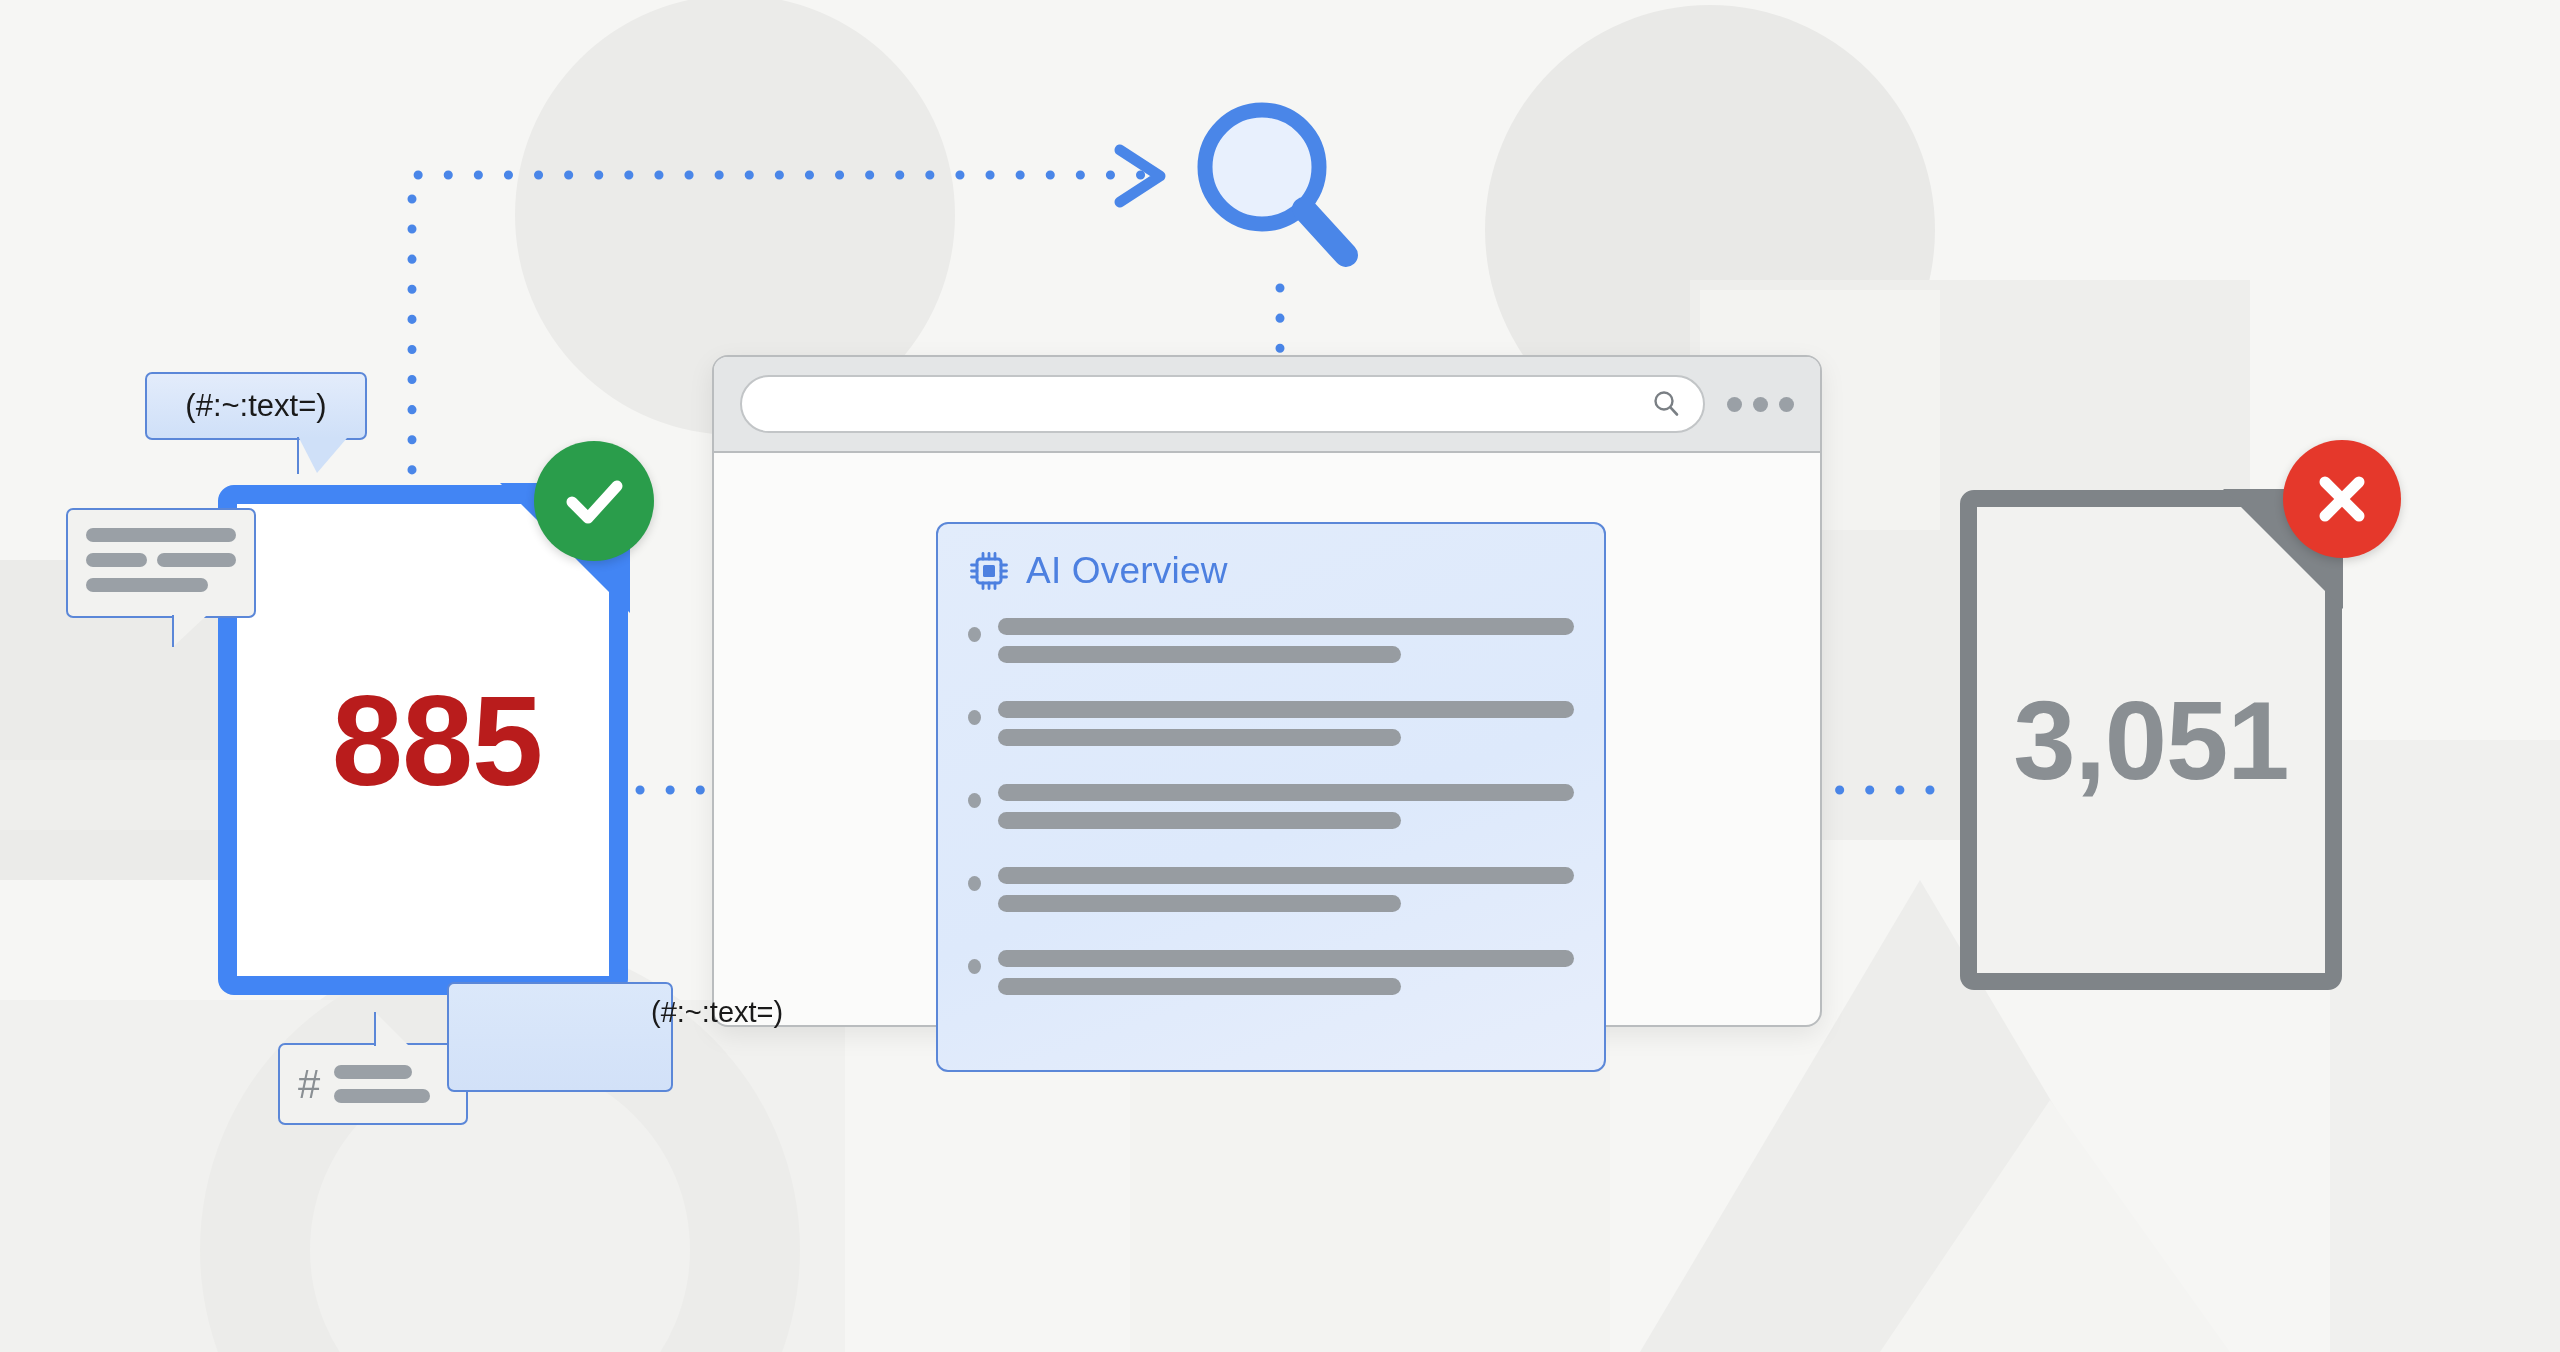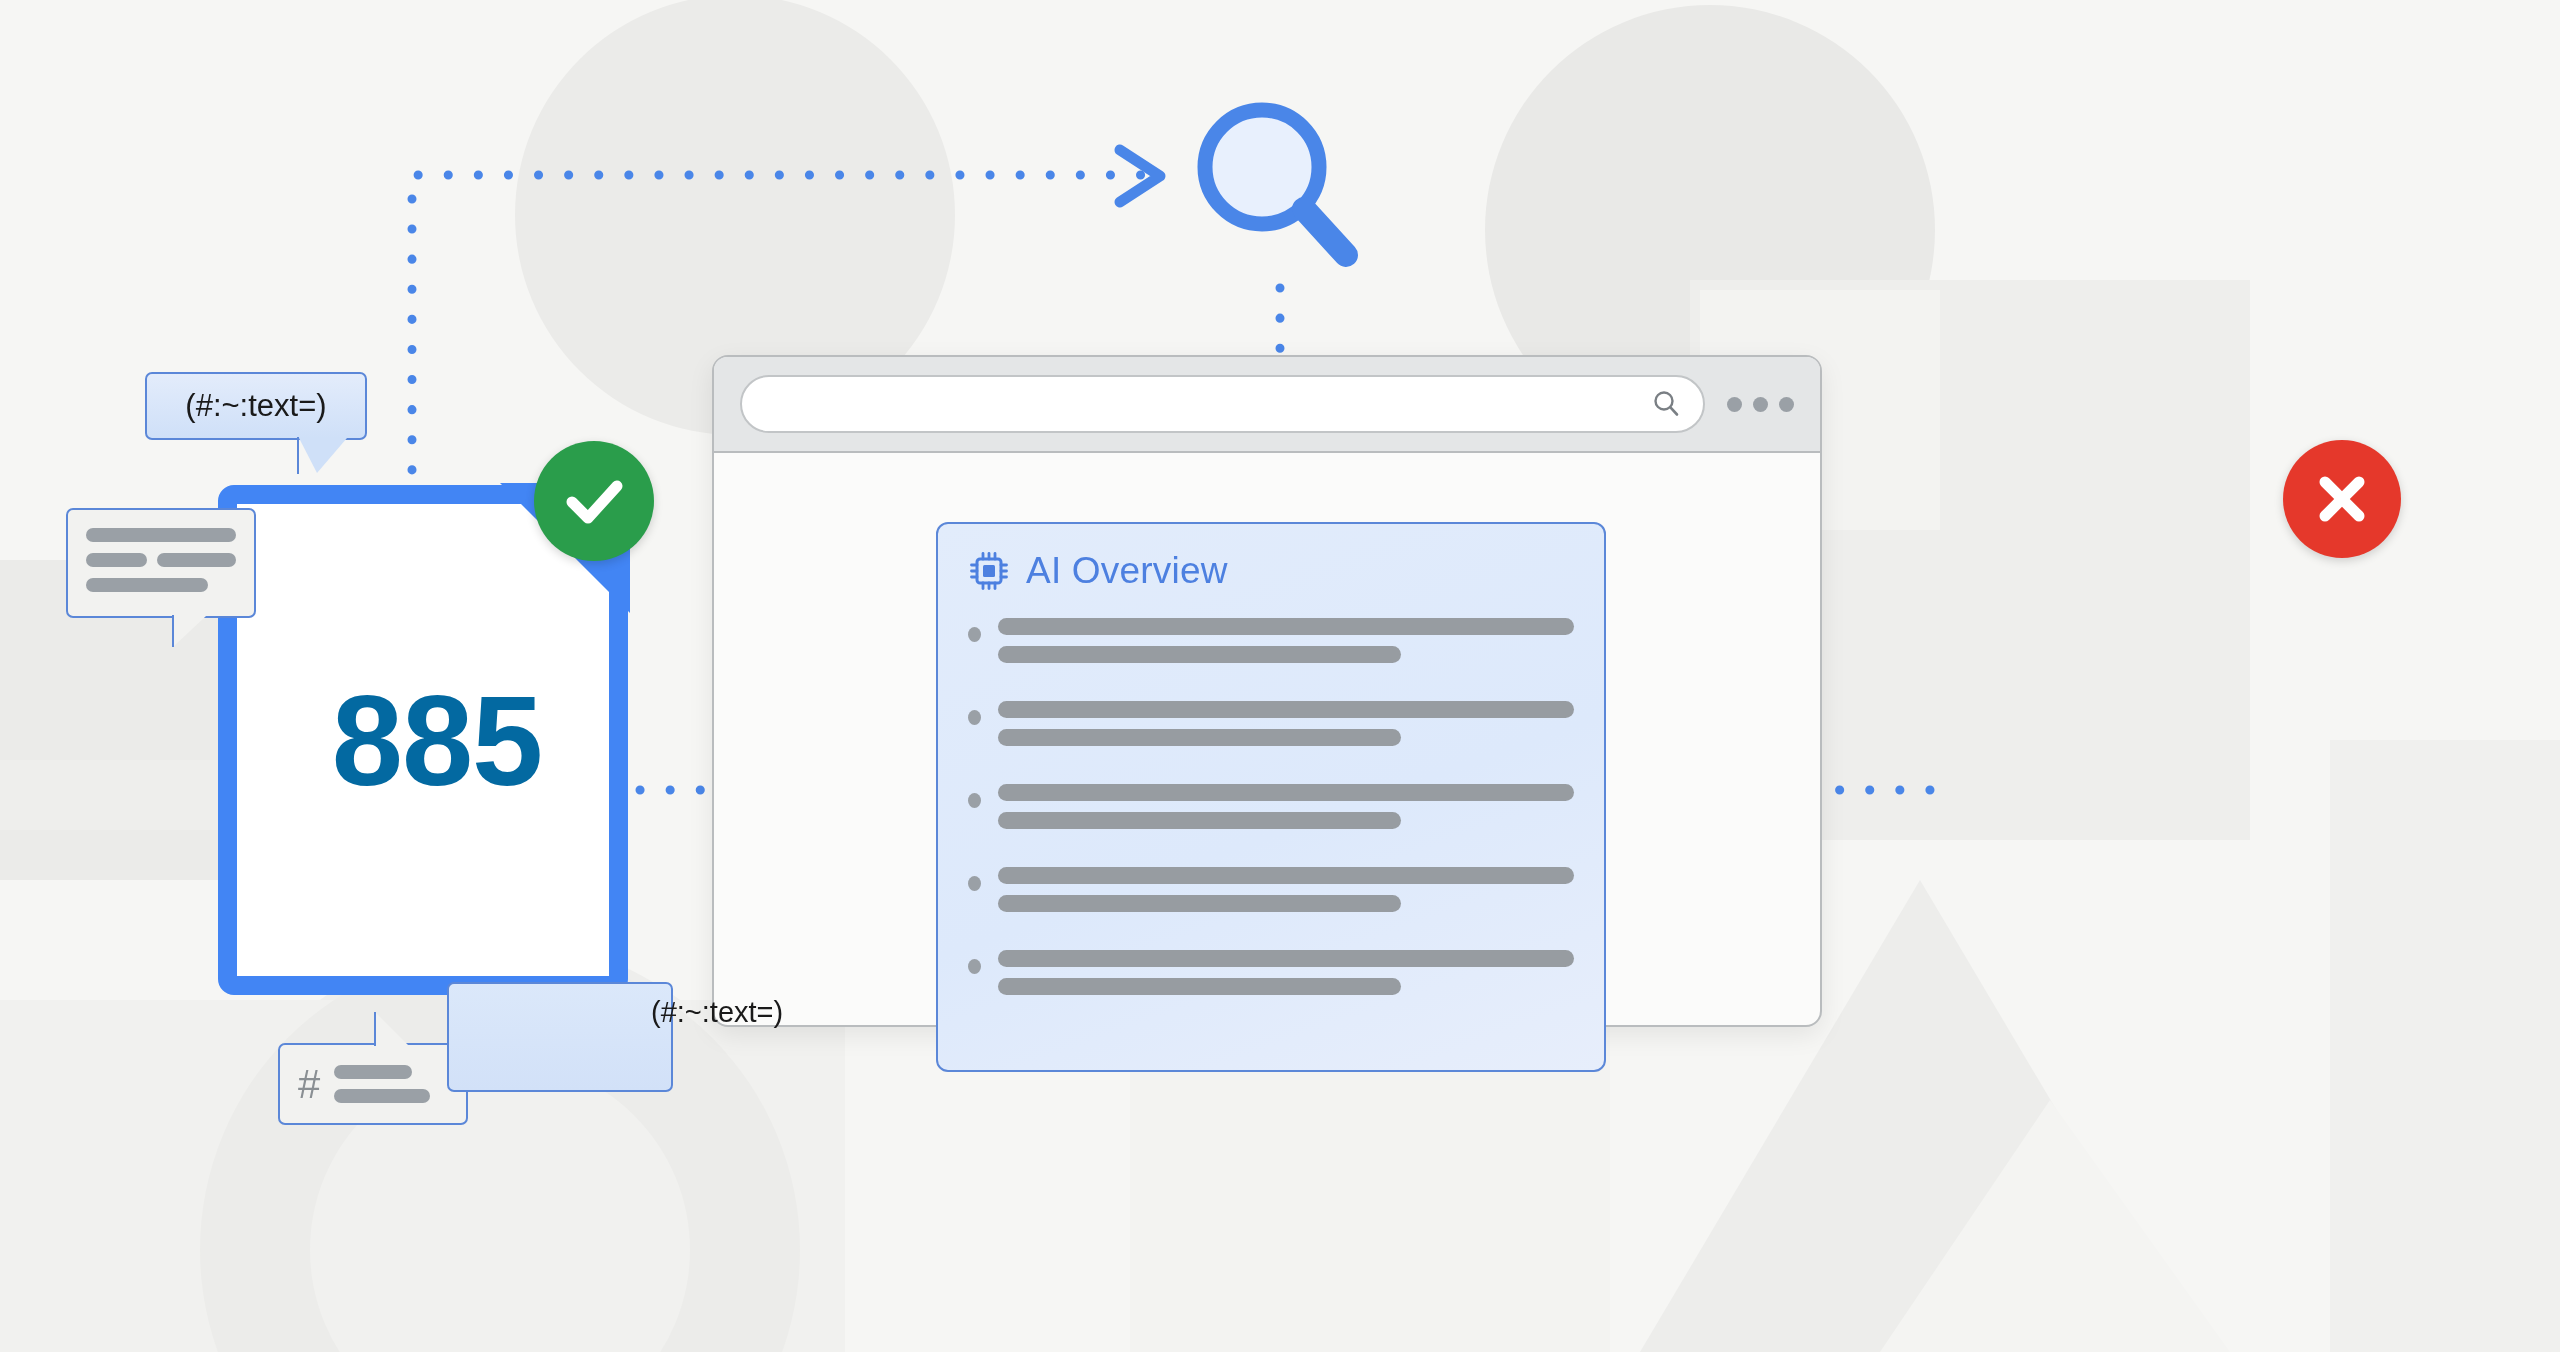--- a/index.html
+++ b/index.html
@@ -26,21 +26,21 @@
   #doc-blue .doc-fold{
     position:absolute;right:-2px;top:-2px;width:130px;height:130px;
     background:#4285f4;
     clip-path:polygon(0 0,100% 100%,100% 0);
     border-top-right-radius:16px;
   }
   .doc-number{
     position:absolute;left:0;right:0;top:50%;transform:translateY(-50%);
     text-align:center;font-weight:700;letter-spacing:-1px;
   }
-  #doc-blue .doc-number{color:#0369a1;font-size:128px;padding-left:28px;}
+  #doc-blue .doc-number{color:#b91c1c;font-size:128px;padding-left:28px;}
 
   
   #doc-gray{left:1960px;top:490px;width:382px;height:500px;z-index:6;}
   #doc-gray .doc-body{
     position:absolute;inset:0;
     background:#f2f2f0;
     border:17px solid #7f8488;
     border-radius:14px;
     box-sizing:border-box;
   }
@@ -216,20 +216,25 @@
     <div class="doc-fold"></div>
     <div class="doc-number">885</div>
   </div>
 
   <div id="badge-ok" class="badge">
     <svg width="70" height="70" viewBox="0 0 70 70">
       <polyline points="13,36 29,52 58,20" fill="none" stroke="#ffffff" stroke-width="11" stroke-linecap="round" stroke-linejoin="round"></polyline>
     </svg>
   </div>
 
+  <div id="doc-gray" class="abs">
+    <div class="doc-body"></div>
+    <div class="doc-fold"></div>
+    <div class="doc-number">3,051</div>
+  </div>
 
   <div id="badge-bad" class="badge">
     <svg width="66" height="66" viewBox="0 0 66 66">
       <line x1="16" y1="16" x2="50" y2="50" stroke="#fff" stroke-width="11" stroke-linecap="round"></line>
       <line x1="50" y1="16" x2="16" y2="50" stroke="#fff" stroke-width="11" stroke-linecap="round"></line>
     </svg>
   </div>
 
   <div id="bubble-text-top" class="bubble">
     <span class="bubble-label">(#:~:text=)</span>

